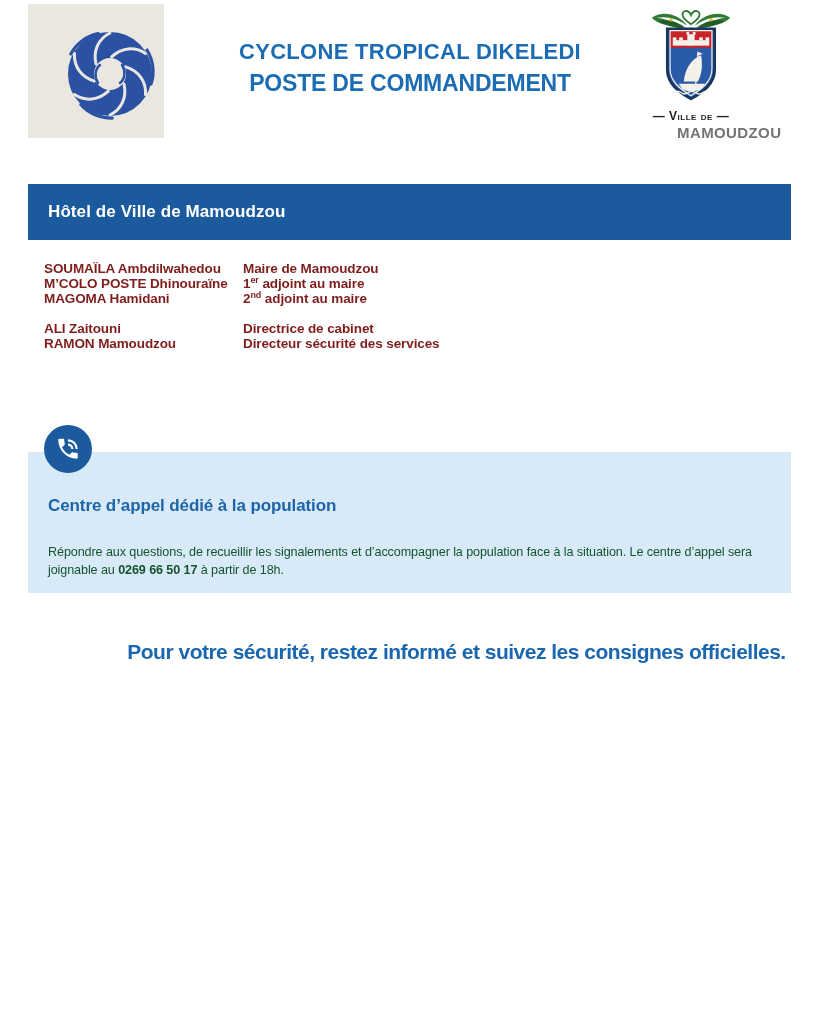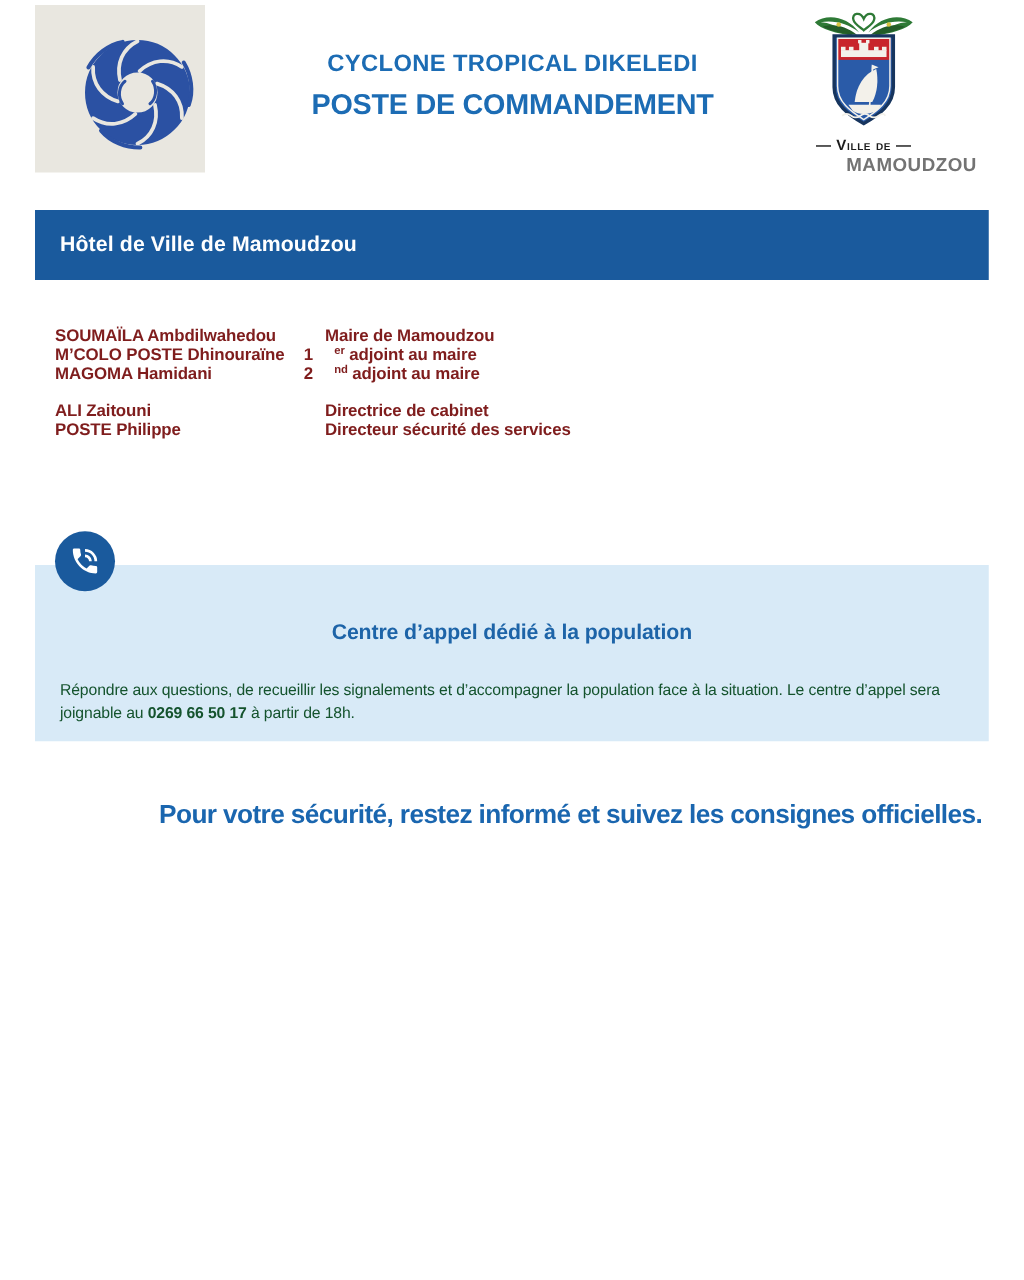--- a/index.html
+++ b/index.html
@@ -11,64 +11,64 @@
     overflow:hidden;
   }
   .abs { position:absolute; }
 
   
   .logo-box { left:28px; top:4px; width:136px; height:134px; background:#e9e7e0; }
   .cyclone-svg { position:absolute; left:32px; top:20px; width:100px; height:100px; }
 
   .title-block { left:170px; top:40px; width:480px; text-align:center; }
   .title-line1 {
-    font-size:19px; font-weight:700; letter-spacing:.3px;
+    font-size:22px; font-weight:700; letter-spacing:.3px;
     color:#1c6cb4; line-height:24px;
   }
   .title-line2 {
     font-size:23px; font-weight:800; letter-spacing:-.2px;
     color:#1c6cb4; line-height:34px; margin-top:2px;
   }
 
   .crest-block { left:636px; top:6px; width:110px; text-align:center; }
   .crest-svg { display:block; margin:0 auto; width:92px; height:102px; }
   .crest-cap1 {
     font-variant:small-caps; font-size:12px; font-weight:600;
     color:#1c1c1c; letter-spacing:.5px; margin-top:1px;
   }
   .crest-cap2 {
     font-size:15px; font-weight:800; color:#737373; letter-spacing:.4px; margin-top:1px;margin-left:41px;
   }
 
   
   .banner {
-    left:28px; top:168px; width:763px; height:56px;
+    left:28px; top:184px; width:763px; height:56px;
     background:#1a5a9d; color:#ffffff;
     font-size:17px; font-weight:700; line-height:56px;
     padding-left:20px; letter-spacing:.1px;
   }
 
   
   .directory { left:44px; top:261px; color:#7f1d1d; font-size:13.5px; font-weight:700; }
   .dir-row { display:flex; line-height:15.2px; letter-spacing:-.1px; }
   .dir-name { width:199px; flex:none; }
   .dir-role { flex:1; }
   .dir-gap { height:14px; }
-  .role-sup { font-size:9px; vertical-align:super; line-height:0;margin-left:17px; }
+  .role-sup { font-size:9px; vertical-align:super; line-height:0; }
 
   
   .call-icon {
     left:44px; top:425px; width:48px; height:48px; border-radius:50%;
     background:#1a5a9d; z-index:2;
     display:flex; align-items:center; justify-content:center;
   }
   .callout { left:28px; top:452px; width:763px; height:141px; background:#d8eaf7; }
   .callout-title {
     margin:44px 20px 0 20px; font-size:17px; font-weight:800;
-    color:#1d64a8; letter-spacing:-.1px;text-align:center;
+    color:#1d64a8; letter-spacing:-.1px;
   }
   .callout-body {
     margin:28px 20px 0 20px; max-width:723px;
     font-size:12.6px; line-height:17.5px; color:#14532d; letter-spacing:-.1px;
   }
   .callout-body b { font-weight:800; }
 
   
   .footer-message {
     left:0; top:640px; width:819px; text-align:center;
@@ -160,21 +160,21 @@
   <div class="dir-row">
     <span class="dir-name">MAGOMA Hamidani</span>
     <span class="dir-role"><span>2</span><span class="role-sup">nd</span><span> adjoint au maire</span></span>
   </div>
   <div class="dir-gap"></div>
   <div class="dir-row">
     <span class="dir-name">ALI Zaitouni</span>
     <span class="dir-role"><span></span><span class="role-sup"></span><span>Directrice de cabinet</span></span>
   </div>
   <div class="dir-row">
-    <span class="dir-name">POSTE Philippe</span>
+    <span class="dir-name">RAMON Mamoudzou</span>
     <span class="dir-role"><span></span><span class="role-sup"></span><span>Directeur sécurité des services</span></span>
   </div>
 </div>
 
 <div class="abs call-icon">
   <svg width="26" height="26" viewBox="0 0 24 24">
     <path fill="#ffffff" d="M6.62 10.79a15.05 15.05 0 0 0 6.59 6.59l2.2-2.2a1 1 0 0 1 1.01-.24c1.12.37 2.33.57 3.58.57a1 1 0 0 1 1 1V20a1 1 0 0 1-1 1C10.85 21 3 13.15 3 3.5a1 1 0 0 1 1-1h3.5a1 1 0 0 1 1 1c0 1.25.2 2.45.57 3.57a1 1 0 0 1-.25 1.02l-2.2 2.2z"></path>
     <path fill="#ffffff" d="M19 12h2a9 9 0 0 0-9-9v2c3.87 0 7 3.13 7 7z"></path>
     <path fill="#ffffff" d="M15 12h2c0-2.76-2.24-5-5-5v2c1.66 0 3 1.34 3 3z"></path>
   </svg>

